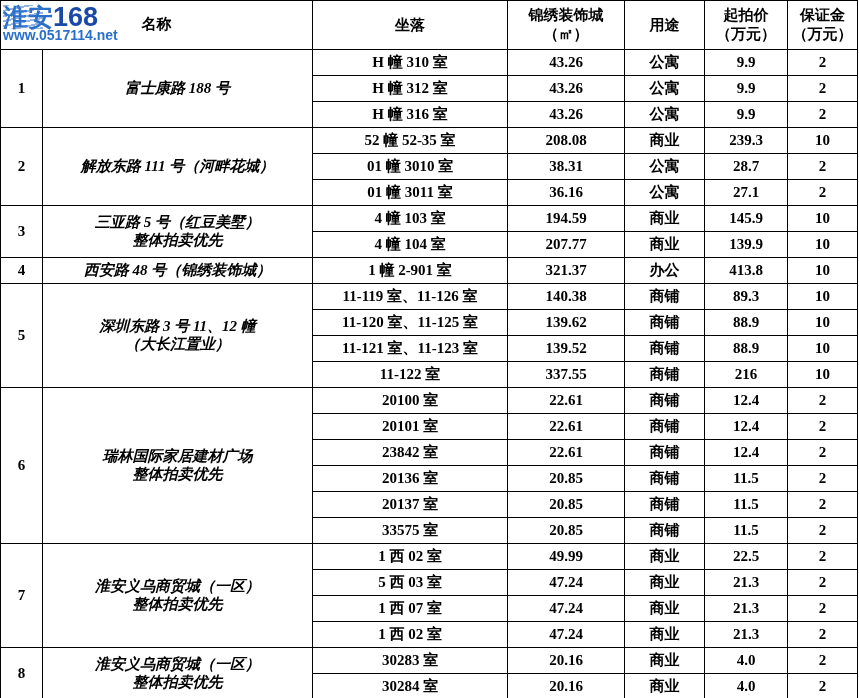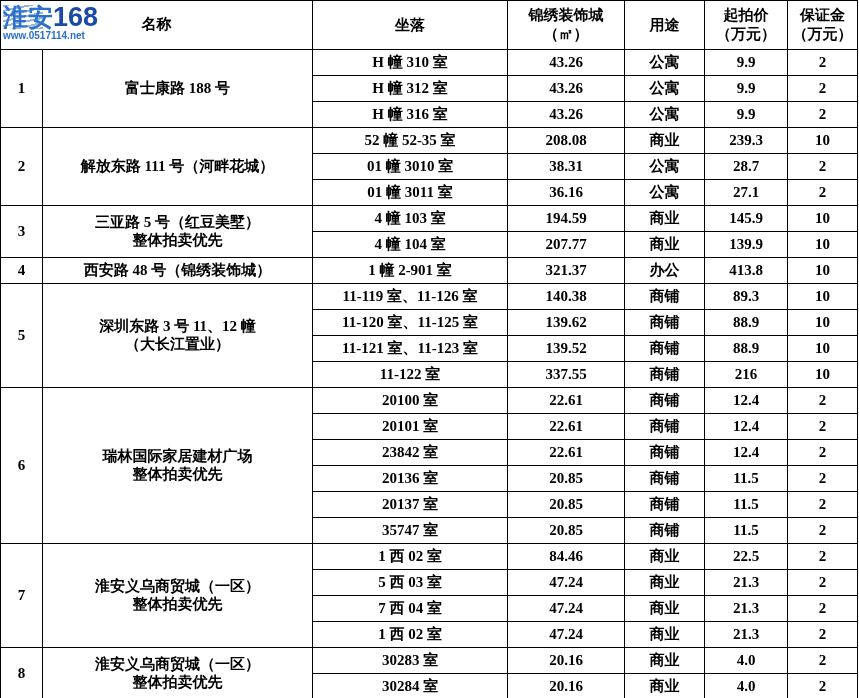--- a/index.html
+++ b/index.html
@@ -52,20 +52,21 @@
     display: block;
     line-height: 1.25;
   }
   tbody td { height: 25px; }
 
   td.no-cell { font-size: 15px; }
   td.name-cell {
     font-size: 15px;
     padding: 2px 4px;
     line-height: 1.35;
+    font-style: italic;
   }
   td.name-cell .nm {
     display: block;
   }
   td.name-cell .whole {
     display: block;
   }
   td.loc-cell, td.area-cell, td.use-cell, td.price-cell, td.dep-cell {
     font-size: 15px;
   }
@@ -92,21 +93,21 @@
     line-height: 30px;
     white-space: nowrap;
   }
   .logo .logo-main .cn {
     color: #2a6fc9;
     font-size: 25px;
   }
   .logo .logo-url {
     display: block;
     font-family: "Liberation Sans", sans-serif;
-    font-size: 10px;
+    font-size: 14px;
     color: #2a6fc9;
     line-height: 11px;
     white-space: nowrap;
     margin-top: -2px;
   }
   .logo .stripe {
     position: absolute;
     left: 0;
     top: 3px;
     width: 40px;
@@ -312,47 +313,47 @@
           <td class="dep-cell">2</td>
         </tr>
         <tr>
           <td class="loc-cell">20137 室</td>
           <td class="area-cell">20.85</td>
           <td class="use-cell">商铺</td>
           <td class="price-cell">11.5</td>
           <td class="dep-cell">2</td>
         </tr>
         <tr>
-          <td class="loc-cell">35747 室</td>
+          <td class="loc-cell">33575 室</td>
           <td class="area-cell">20.85</td>
           <td class="use-cell">商铺</td>
           <td class="price-cell">11.5</td>
           <td class="dep-cell">2</td>
         </tr>
         <tr>
           <td class="no-cell" rowspan="4">7</td>
           <td class="name-cell" rowspan="4">
             <span class="nm">淮安义乌商贸城（一区）</span>
             <span class="whole">整体拍卖优先</span>
           </td>
           <td class="loc-cell">1 西 02 室</td>
-          <td class="area-cell">84.46</td>
+          <td class="area-cell">49.99</td>
           <td class="use-cell">商业</td>
           <td class="price-cell">22.5</td>
           <td class="dep-cell">2</td>
         </tr>
         <tr>
           <td class="loc-cell">5 西 03 室</td>
           <td class="area-cell">47.24</td>
           <td class="use-cell">商业</td>
           <td class="price-cell">21.3</td>
           <td class="dep-cell">2</td>
         </tr>
         <tr>
-          <td class="loc-cell">7 西 04 室</td>
+          <td class="loc-cell">1 西 07 室</td>
           <td class="area-cell">47.24</td>
           <td class="use-cell">商业</td>
           <td class="price-cell">21.3</td>
           <td class="dep-cell">2</td>
         </tr>
         <tr>
           <td class="loc-cell">1 西 02 室</td>
           <td class="area-cell">47.24</td>
           <td class="use-cell">商业</td>
           <td class="price-cell">21.3</td>

